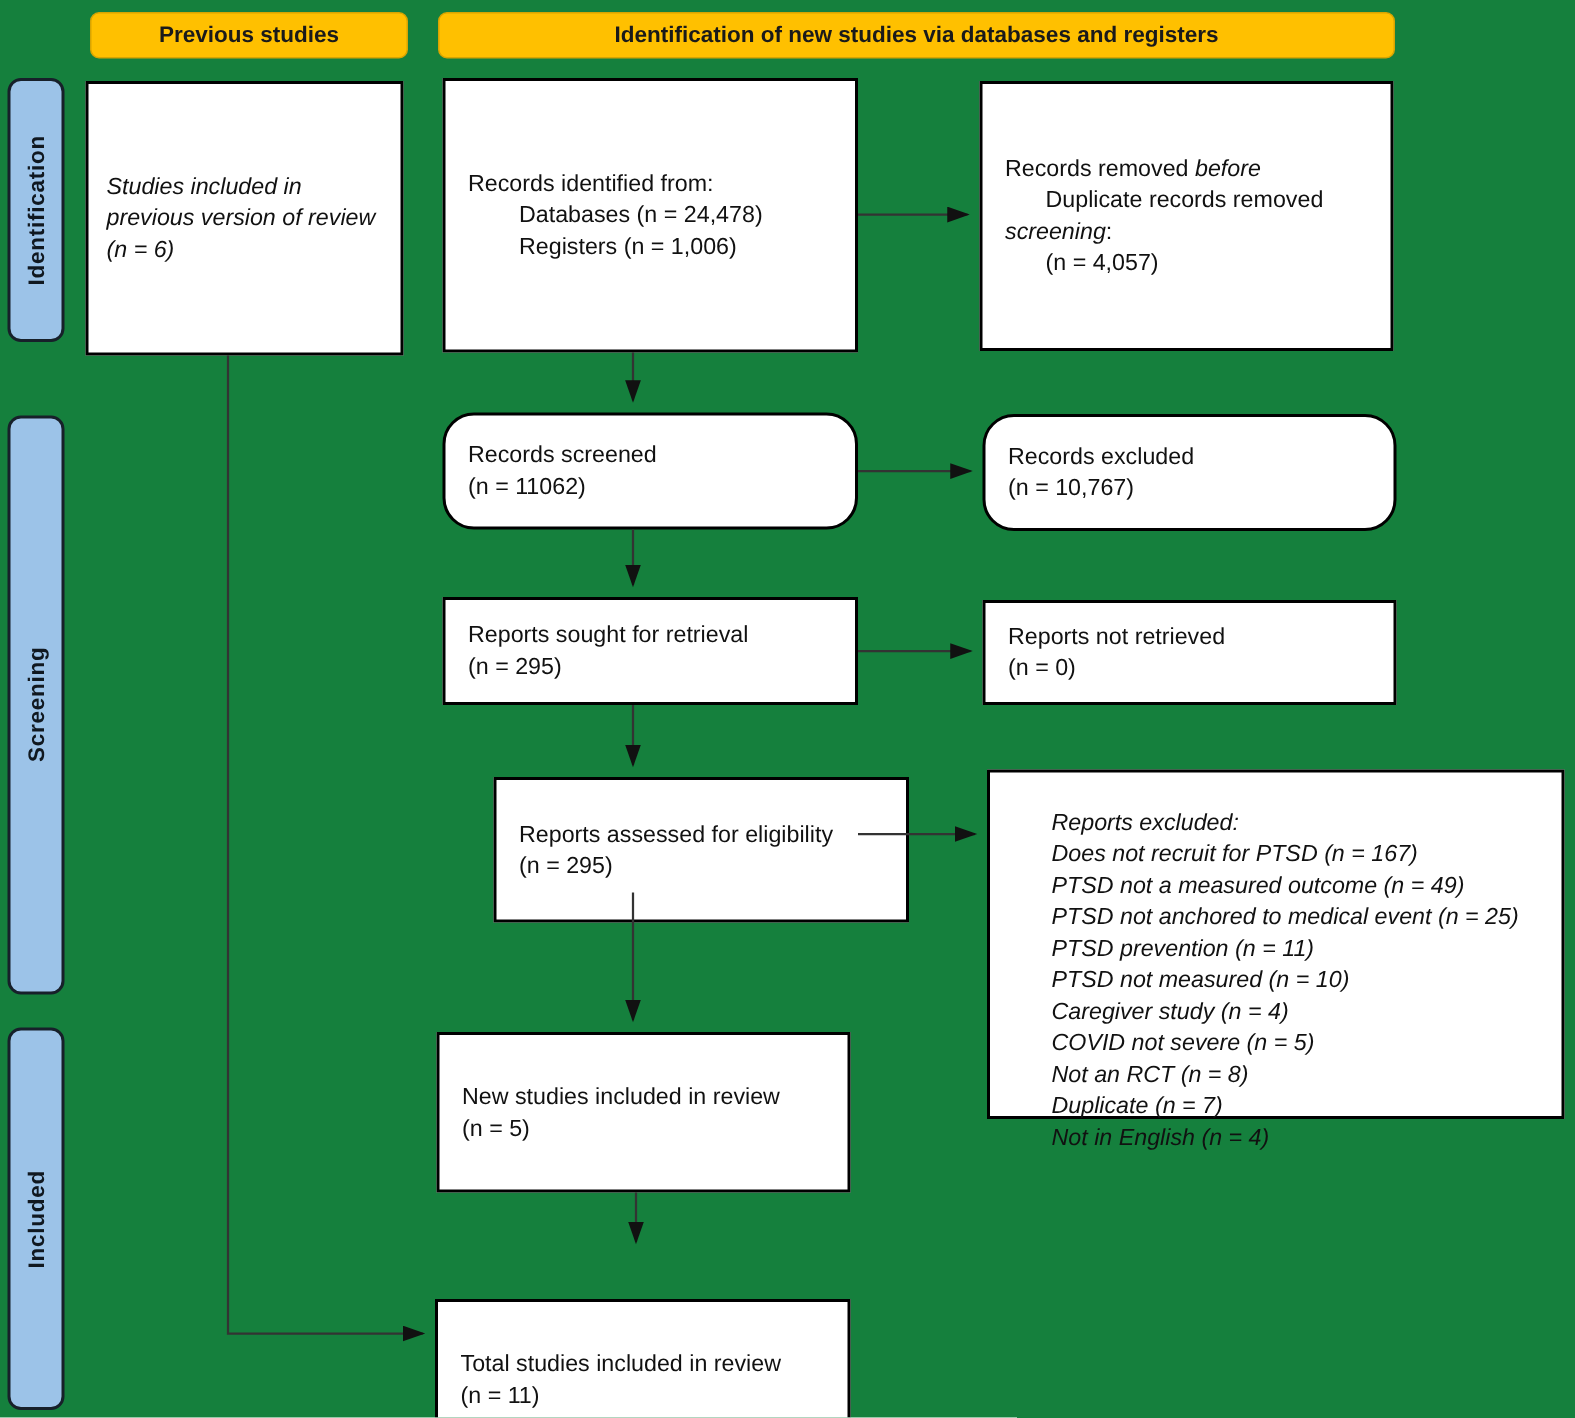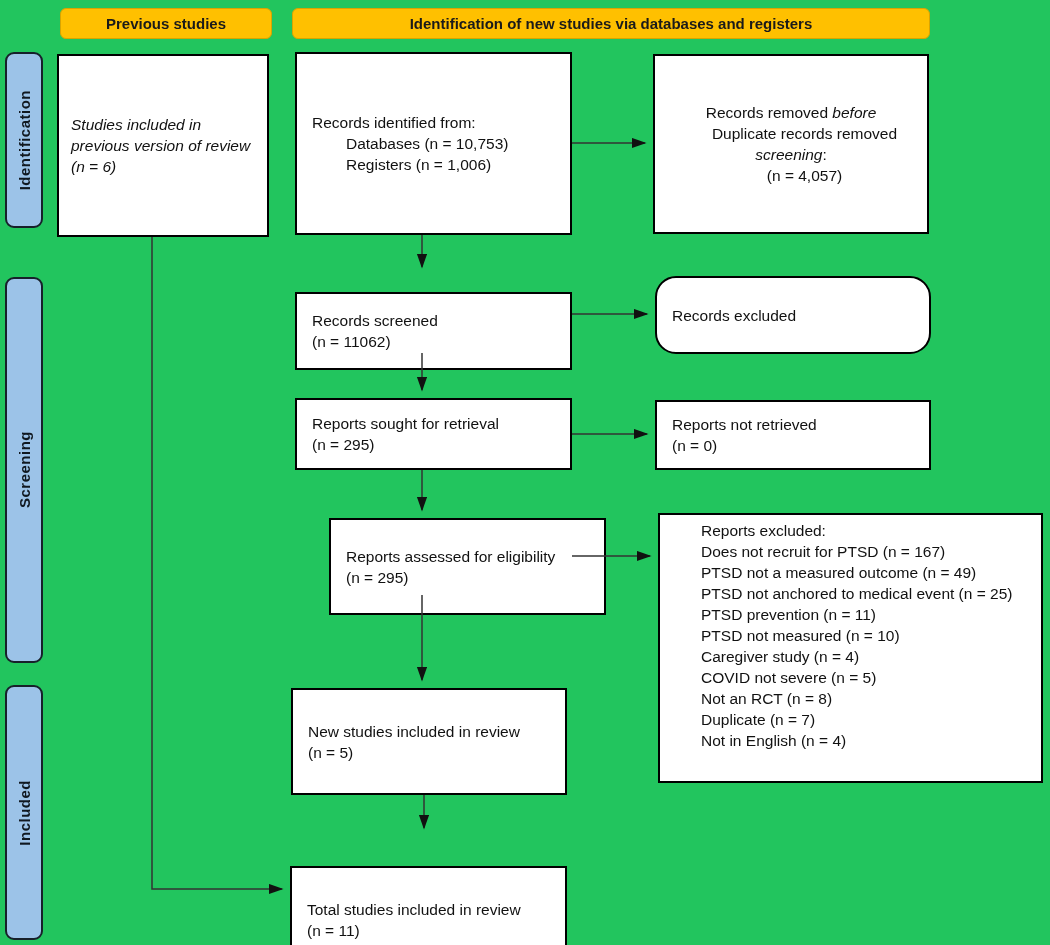--- a/index.html
+++ b/index.html
@@ -3,21 +3,21 @@
 <meta charset="utf-8">
 <style>
   :root{
     --header_bg:#FFC000; --header_border:#D9A400;
     --sidebar_bg:#9CC3E8; --sidebar_border:#17202A;
     --box_border:#000000; --line_color:#333333; --text_color:#111111;
   }
   *{margin:0;padding:0;box-sizing:border-box;}
   html,body{background:#ffffff;}
   body{font-family:"Liberation Sans","DejaVu Sans",sans-serif;color:var(--text_color);}
-  .canvas{position:relative;width:1050px;height:945px;background:#22c55e;overflow:hidden;}
+  .canvas{position:relative;width:1050px;height:945px;background:#15803d;overflow:hidden;}
 
   .hdr{position:absolute;top:8px;height:31px;background:var(--header_bg);
        border:1px solid var(--header_border);border-radius:6px;
        display:flex;align-items:center;justify-content:center;
        font-size:15px;font-weight:bold;color:#1a1a1a;}
   .hdr-prev{left:60px;width:212px;}
   .hdr-new{left:292px;width:638px;}
 
   .side{position:absolute;left:5px;width:38px;background:var(--sidebar_bg);
         border:2.5px solid var(--sidebar_border);border-radius:9px;
@@ -31,27 +31,27 @@
   .box{position:absolute;background:#ffffff;border:2px solid var(--box_border);
        font-size:15.5px;line-height:21px;
        display:flex;flex-direction:column;justify-content:center;}
   .box .ln{display:block;white-space:nowrap;}
   .box .wrapln{display:block;white-space:normal;}
   .ind-b{padding-left:34px;}
   .ind-c{padding-left:27px;}
 
   .box-a{left:57px;top:54px;width:212px;height:183px;padding:10px 12px;font-style:italic;}
   .box-b{left:295px;top:52px;width:277px;height:183px;padding:10px 15px;}
-  .box-c{left:653px;top:54px;width:276px;height:180px;padding:10px 15px;text-align:center;}
-  .box-d{left:295px;top:292px;width:277px;height:78px;padding:8px 15px;}
+  .box-c{left:653px;top:54px;width:276px;height:180px;padding:10px 15px;}
+  .box-d{left:295px;top:275px;width:277px;height:78px;padding:8px 15px;border-radius:21px;}
   .box-e{left:655px;top:276px;width:276px;height:78px;padding:8px 15px;border-radius:21px;}
   .box-f{left:295px;top:398px;width:277px;height:72px;padding:8px 15px;}
   .box-g{left:655px;top:400px;width:276px;height:70px;padding:8px 15px;}
   .box-h{left:295px;top:518px;width:277px;height:97px;padding:8px 15px;margin-left:34px;}
-  .box-i{left:658px;top:513px;width:385px;height:270px;padding:5px 6px 5px 41px;justify-content:flex-start;}
+  .box-i{left:658px;top:513px;width:385px;height:233px;padding:23px 6px 5px 41px;justify-content:flex-start;font-style:italic;}
   .box-j{left:291px;top:688px;width:276px;height:107px;padding:10px 15px;}
   .box-k{left:290px;top:836px;width:277px;height:108px;padding:10px 15px;margin-top:30px;}
 
   .arrows{position:absolute;left:0;top:0;width:1050px;height:945px;pointer-events:none;}
   .arrows line,.arrows polyline{stroke:var(--line_color);stroke-width:1.5;fill:none;}
   .it{font-style:italic;}
 </style>
 </head>
 <body>
 
@@ -69,38 +69,39 @@
   <div class="side side-incl">
     <span>Included</span>
   </div>
 
   <div class="box box-a">
     <span class="wrapln">Studies included in previous version of review (n = 6)</span>
   </div>
 
   <div class="box box-b">
     <span class="ln">Records identified from:</span>
-    <span class="ln ind-b">Databases (n = 10,753)</span>
+    <span class="ln ind-b">Databases (n = 24,478)</span>
     <span class="ln ind-b">Registers (n = 1,006)</span>
   </div>
 
   <div class="box box-c">
     <span class="ln"><span>Records removed </span><span class="it">before</span></span>
     <span class="ln ind-c">Duplicate records removed</span>
     <span class="ln"><span class="it">screening</span><span>:</span></span>
     <span class="ln ind-c">(n = 4,057)</span>
   </div>
 
   <div class="box box-d">
     <span class="ln">Records screened</span>
     <span class="ln">(n = 11062)</span>
   </div>
 
   <div class="box box-e">
     <span class="ln">Records excluded</span>
+    <span class="ln">(n = 10,767)</span>
   </div>
 
   <div class="box box-f">
     <span class="ln">Reports sought for retrieval</span>
     <span class="ln">(n = 295)</span>
   </div>
 
   <div class="box box-g">
     <span class="ln">Reports not retrieved</span>
     <span class="ln">(n = 0)</span>

